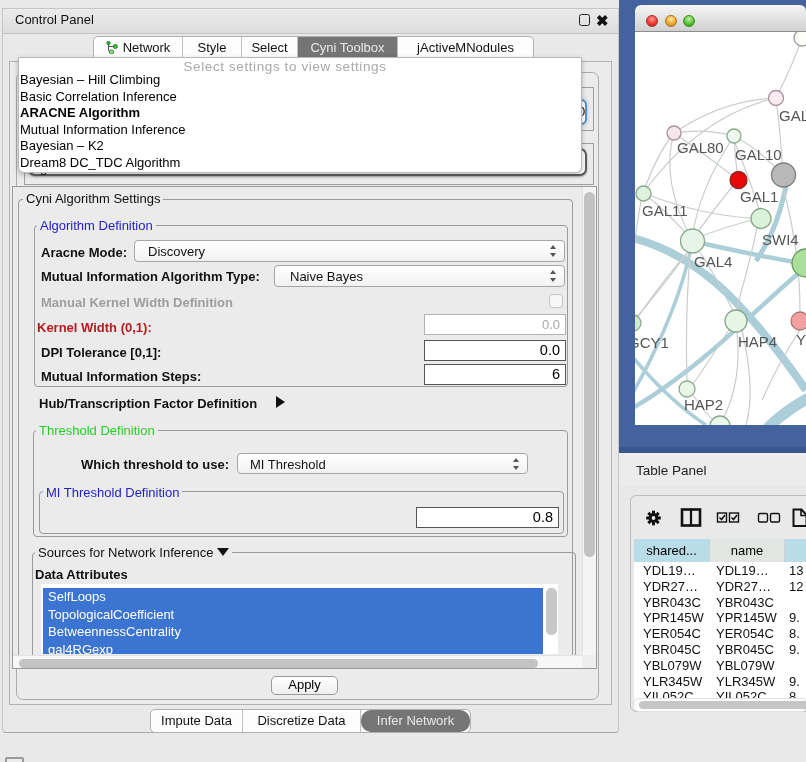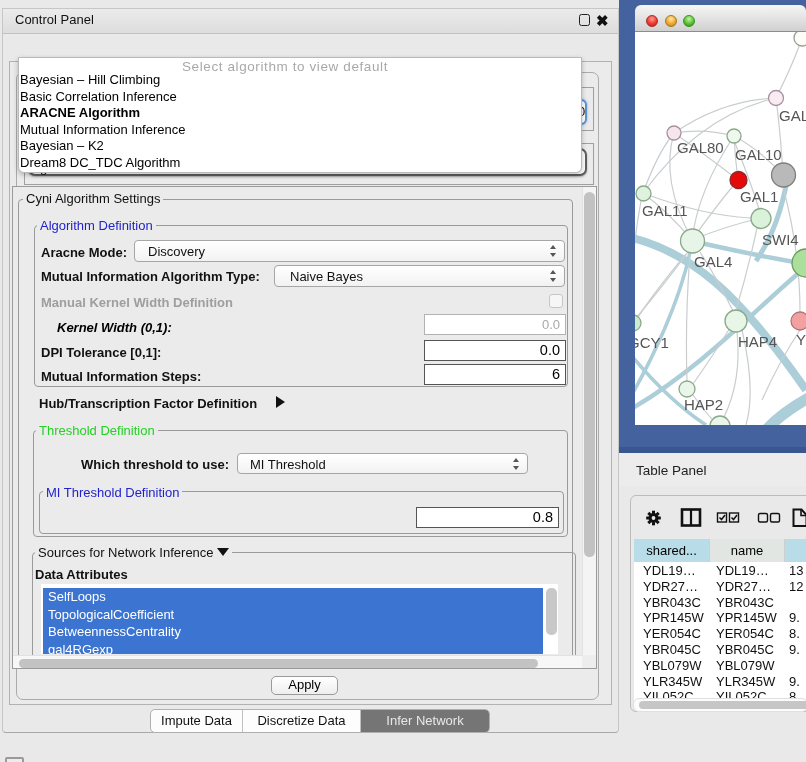--- a/index.html
+++ b/index.html
@@ -202,20 +202,32 @@
 <div class="abs" style="left:633px;top:698px;width:173px;height:12px;background:#fcfcfc;border-radius:6px;border:1px solid #e0e0e0;">
   <div class="abs" style="left:5px;top:1.5px;width:175px;height:8.5px;background:#c6c6c6;border-radius:4px;"></div>
 </div>
 
 <div class="abs" style="left:2px;top:8px;width:615px;height:723px;background:#e9e9e9;border:1px solid #c6c6c6;border-bottom-color:#a8a8a8;border-radius:0 0 4px 4px;">
   <div class="abs" style="left:0;top:0;width:100%;height:24px;background:linear-gradient(#ebebeb,#dddddd);border-bottom:1px solid #c2c2c2;"></div>
   <div class="abs" style="left:12px;top:3px;font-size:13px;color:#111;">Control Panel</div>
   <div class="abs" style="left:576px;top:5px;width:11px;height:12px;border:1.8px solid #222;border-radius:2.5px;box-sizing:border-box;"></div>
   <div class="abs" style="left:593px;top:3px;font-size:15px;font-weight:bold;color:#111;">✖</div>
 
+  <div class="seg" style="left:90px;top:27px;">
+    <div style="width:89px;"><svg style="vertical-align:-2px;margin-right:5px;" width="12" height="13" viewBox="0 0 12 13">
+          <path d="M2.5 2.5 L2.5 9.5 M2.5 5.5 L8.5 5.5 M2.5 9.5 L5 11" stroke="#555" stroke-width="1.1" fill="none"></path>
+          <circle cx="2.5" cy="2" r="1.7" fill="#3ab83a" stroke="#1a7a1a" stroke-width="0.8"></circle>
+          <circle cx="9.3" cy="5.5" r="2.1" fill="#3ab83a" stroke="#1a7a1a" stroke-width="0.8"></circle>
+          <circle cx="5.5" cy="11" r="2.1" fill="#8adf8a" stroke="#1a7a1a" stroke-width="0.8"></circle>
+        </svg>Network</div>
+    <div style="width:59px;">Style</div>
+    <div style="width:56px;">Select</div>
+    <div class="sel" style="width:100px;">Cyni Toolbox</div>
+    <div style="width:135px;">jActiveMNodules</div>
+  </div>
 
   <div class="abs" style="left:6px;top:52px;width:601px;height:642px;border:1px solid #b2b2b2;background:#ebebeb;">
 
     <div class="abs" style="left:6px;top:10px;width:581px;height:626px;border:1px solid #ababab;border-radius:7px;"></div>
     <div class="abs" style="left:14px;top:25px;width:568px;height:42px;border:1px solid #9f9f9f;"></div>
     <div class="abs" style="left:549px;top:37px;width:28px;height:26px;border:2.5px solid #5b93cf;border-radius:6px;background:#fff;box-sizing:border-box;font-size:13px;color:#111;padding:3px 0 0 17px;box-shadow:0 0 3px #88b2dd;">0</div>
     <div class="abs" style="left:14px;top:81px;width:568px;height:40px;border:1px solid #9f9f9f;"></div>
     <div class="abs" style="left:18px;top:86px;width:559px;height:28px;border:2px solid #5e5e5e;border-radius:7px;background:#fff;box-sizing:border-box;font-size:13px;color:#111;padding:10px 0 0 10px;box-shadow:0 1px 2px rgba(0,0,0,0.3);">galFiltered.sif default node</div>
 
     <div class="abs" style="left:2px;top:124px;width:583px;height:481px;border:1px solid #9a9a9a;background:#ebebeb;overflow:hidden;">
@@ -237,21 +249,21 @@
       <div class="lbl" style="left:28px;top:78px;">Mutual Information Algorithm Type:</div>
       <div class="combo" style="left:261px;top:74px;width:291px;height:22px;">
             <span style="position:absolute;left:15px;top:3px;">Naive Bayes</span>
             <svg class="ar" viewBox="0 0 8 14">
               <path d="M4 1 L7 5 L1 5 Z" fill="#555"></path>
               <path d="M4 13 L7 9 L1 9 Z" fill="#555"></path>
             </svg>
           </div>
       <div class="lbl" style="left:28px;top:104px;color:#9e9e9e;">Manual Kernel Width Definition</div>
       <div class="abs" style="left:536px;top:103px;width:12px;height:12px;background:#f6f6f6;border:1px solid #c6c6c6;border-radius:3px;"></div>
-      <div class="lbl" style="left:44px;top:129px;color:#000000;font-style:italic;">Kernel Width (0,1):</div>
+      <div class="lbl" style="left:24px;top:129px;color:#b91c1c;">Kernel Width (0,1):</div>
       <div class="fld" style="left:411px;top:123px;width:142px;height:21px;border:1px solid #b2b2b2;color:#a8a8a8;line-height:19px;">0.0</div>
       <div class="lbl" style="left:28px;top:154px;">DPI Tolerance [0,1]:</div>
       <div class="fld" style="left:411px;top:149px;width:142px;height:21px;border:1.5px solid #555;color:#000;line-height:18px;font-size:14.5px;">0.0</div>
       <div class="lbl" style="left:28px;top:178px;">Mutual Information Steps:</div>
       <div class="fld" style="left:411px;top:173px;width:142px;height:21px;border:1.5px solid #555;color:#000;line-height:18px;font-size:14.5px;">6</div>
 
       <div class="lbl" style="left:26px;top:205px;">Hub/Transcription Factor Definition</div>
       <svg class="abs" style="left:261px;top:204px;" width="12" height="14" viewBox="0 0 12 14">
             <path d="M2 1 L11 7 L2 13 Z" fill="#111"></path>
           </svg>
@@ -288,22 +300,22 @@
       </div>
       <div class="abs" style="left:569px;top:468px;width:16px;height:15px;background:#ededed;"></div>
     </div>
 
     <div class="abs" style="left:261px;top:614px;width:65px;height:17px;background:linear-gradient(#ffffff,#eeeeee);border:1px solid #9a9a9a;border-radius:5px;text-align:center;font-size:13px;line-height:16px;">Apply</div>
   </div>
 
   <div class="seg" style="left:147px;top:700px;">
     <div style="width:92px;">Impute Data</div>
     <div style="width:118px;">Discretize Data</div>
-    <div class="sel" style="width:128px;">Infer Network</div>
+    <div class="sel" style="width:109px;border-radius:10px;">Infer Network</div>
   </div>
 </div>
 
 <div class="abs" style="left:18px;top:57px;width:562px;height:114px;background:#fff;border:1px solid #b9b9b9;border-radius:0 0 6px 6px;box-shadow:0 2px 5px rgba(0,0,0,0.25);font-size:13px;">
-  <div style="text-align:center;color:#a9a9a9;padding:1px 30px 0 0;height:13px;font-size:13.5px;letter-spacing:0.6px;">Select algorithm to view default</div>
+  <div style="text-align:center;color:#a9a9a9;padding:1px 30px 0 0;height:13px;font-size:13.5px;letter-spacing:0.6px;">Select settings to view settings</div>
   <div style="padding-left:1px;color:#000;line-height:16.6px;">Bayesian – Hill Climbing<br>Basic Correlation Inference<br><span class="b">ARACNE Algorithm</span><br>Mutual Information Inference<br>Bayesian – K2<br>Dream8 DC_TDC Algorithm</div>
 </div>
 
 <div class="abs" style="left:5px;top:757px;width:19px;height:12px;border:2.5px solid #9a9a9a;border-radius:2px;background:#ececec;box-sizing:border-box;"></div>
 
 </body></html>

